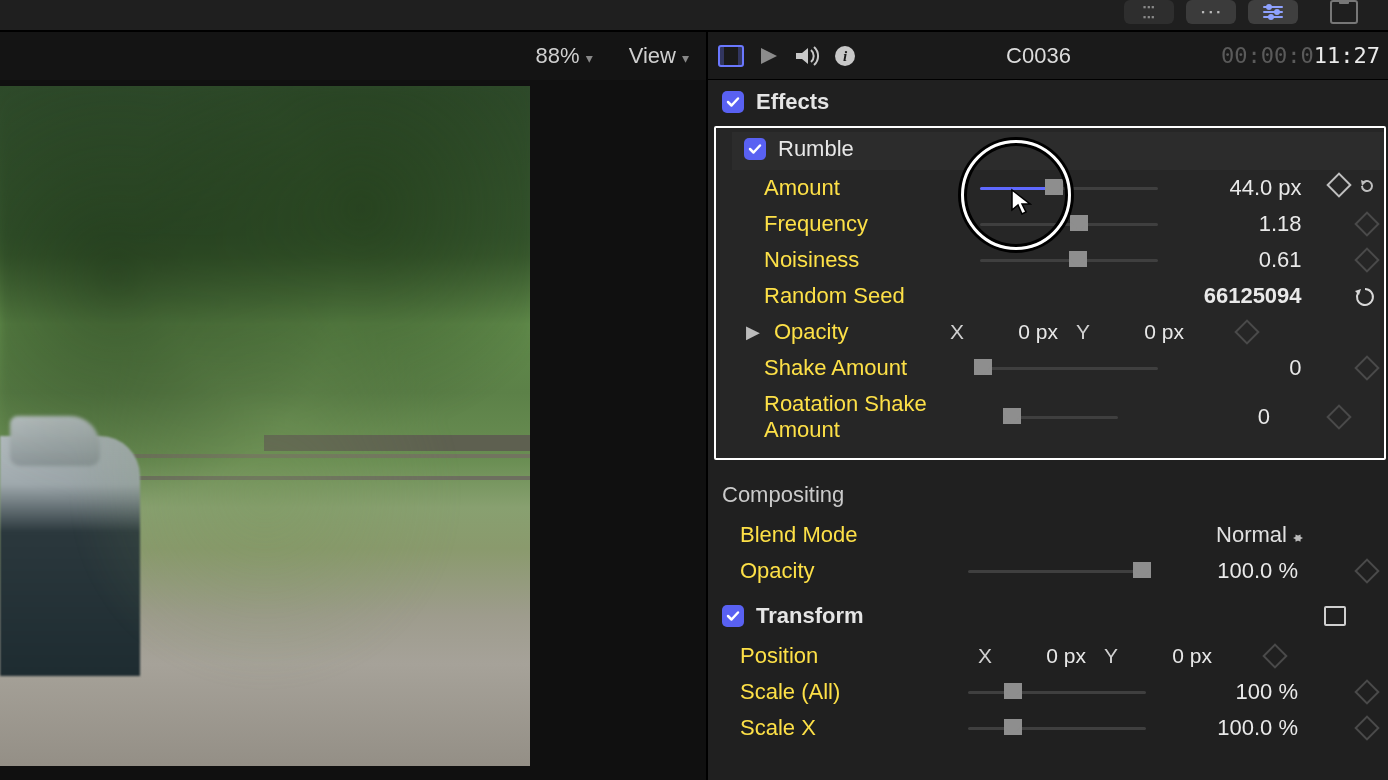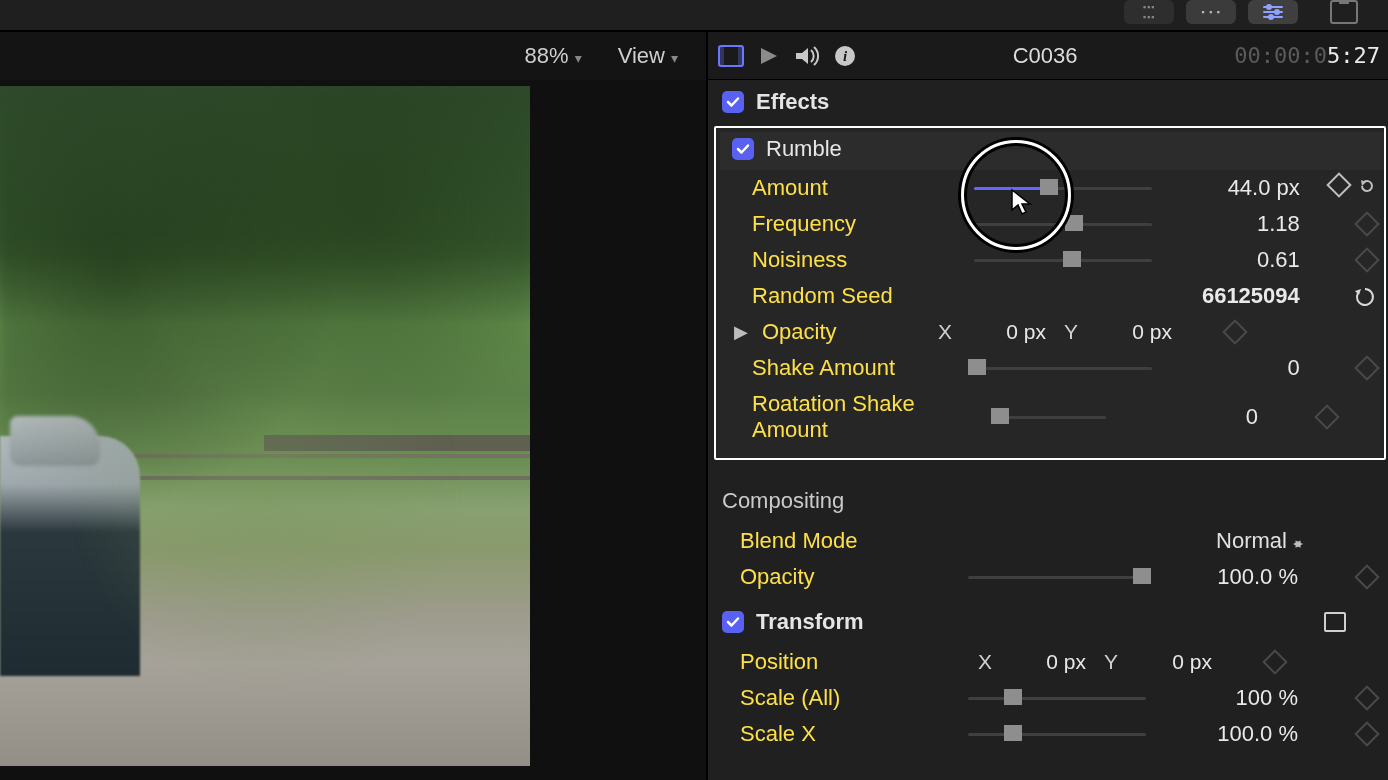--- a/index.html
+++ b/index.html
@@ -41,21 +41,21 @@
     background: #141414;
     display: flex;
     flex-direction: column;
     border-right: 2px solid #000;
   }
   .viewer-header {
     height: 48px;
     display: flex;
     justify-content: flex-end;
     align-items: center;
-    padding-right: 28px;
+    padding-right: 17px;
     gap: 36px;
     color: #cfcfcf;
     font-size: 22px;
   }
   .viewer-header .chev { font-size: 14px; margin-left: 6px; color: #888;}
   .viewer-canvas {
     flex:1;
     background: #101010;
     position: relative;
   }
@@ -128,24 +128,24 @@
   .section-header.sub { font-weight:500; color:#cacaca; padding-top:16px;}
   .checkbox {
     width:22px; height:22px;
     border-radius:5px;
     background:#5961f2;
     display:flex; align-items:center; justify-content:center;
     flex-shrink:0;
   }
   .checkbox svg { width:16px; height:16px;}
   .effect-box {
-    margin: 2px 2px 12px 6px;
+    margin: 2px 2px 6px 6px;
     border: 2px solid #ffffff;
     border-radius: 2px;
-    padding: 4px 0 10px 4px;
+    padding: 4px 0 10px 16px;
     background: #262626;
     position:relative;
   }
   .effect-title-row {
     display:flex; align-items:center;
     padding: 4px 12px 8px 12px;
     gap: 12px;
     background:#2c2c2c;
   }
   .effect-title-row .title { color:#e7e7e7; font-size:22px;}
@@ -285,21 +285,21 @@
       <span class="icon-btn">
         <svg width="22" height="22" viewBox="0 0 22 22">
             <circle cx="11" cy="11" r="10" fill="#c8c8c8"></circle>
             <text x="11" y="16" text-anchor="middle" fill="#1a1a1a" font-family="Georgia" font-style="italic" font-size="15" font-weight="bold">i</text>
           </svg>
       </span>
       <div class="spacer"></div>
       <div class="clip-name">C0036</div>
       <div class="spacer"></div>
       <div class="timecode">
-        <span class="dim">00:00:0</span><span class="bright">5:27</span>
+        <span class="dim">00:00:0</span><span class="bright">11:27</span>
       </div>
     </div>
 
     <div class="insp-body">
 
       <div class="section-header">
         <div class="checkbox">
           <svg viewBox="0 0 16 16">
               <path d="M3 8 L6.5 11.5 L13 4.5" stroke="#fff" stroke-width="2.5" fill="none" stroke-linecap="round" stroke-linejoin="round"></path>
             </svg>

